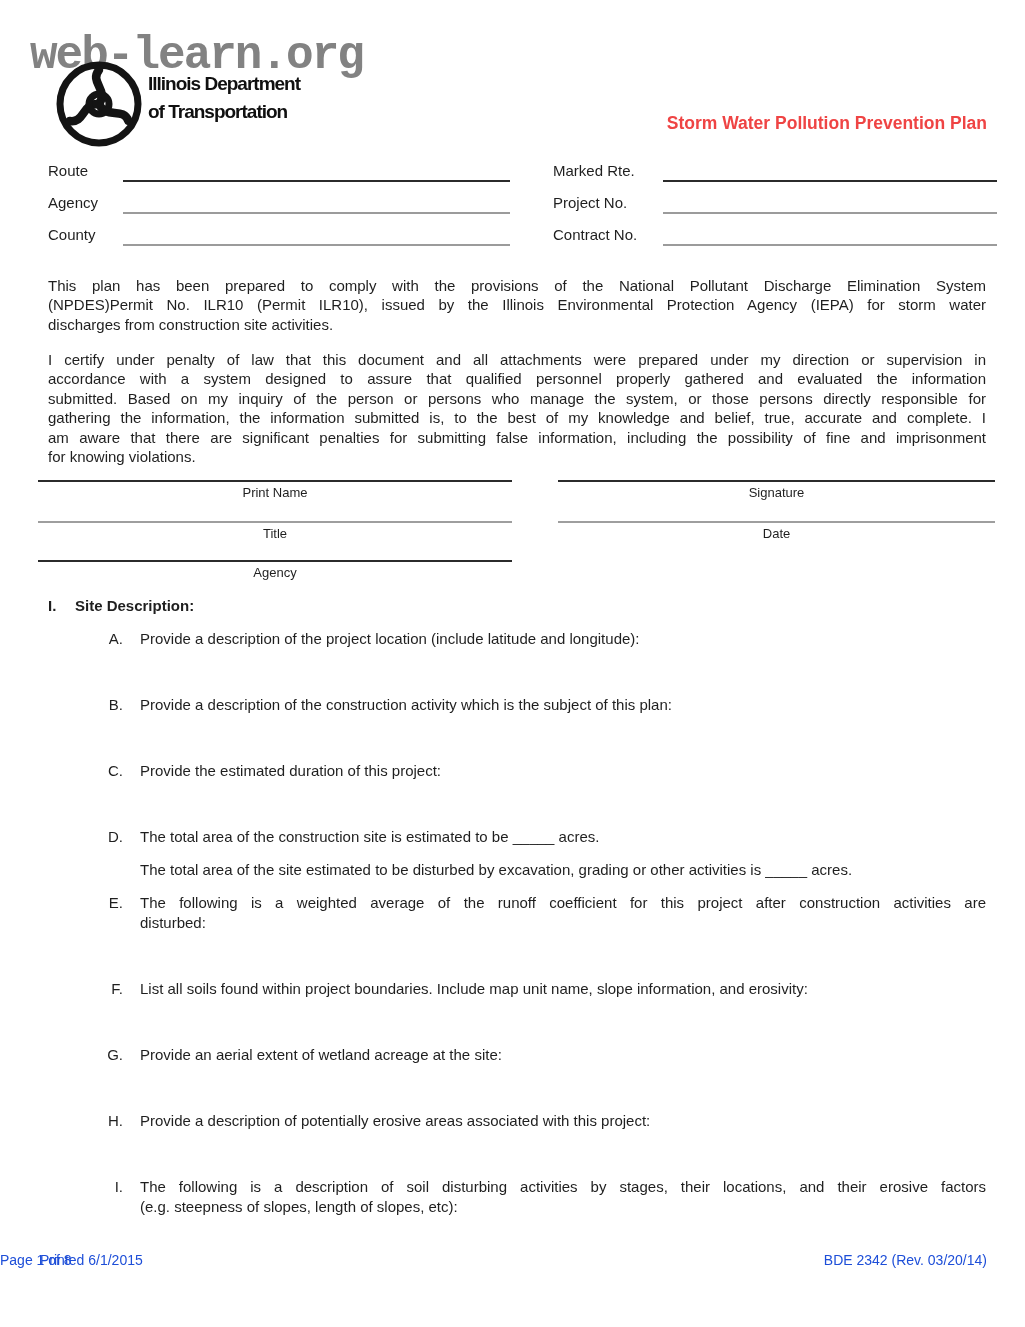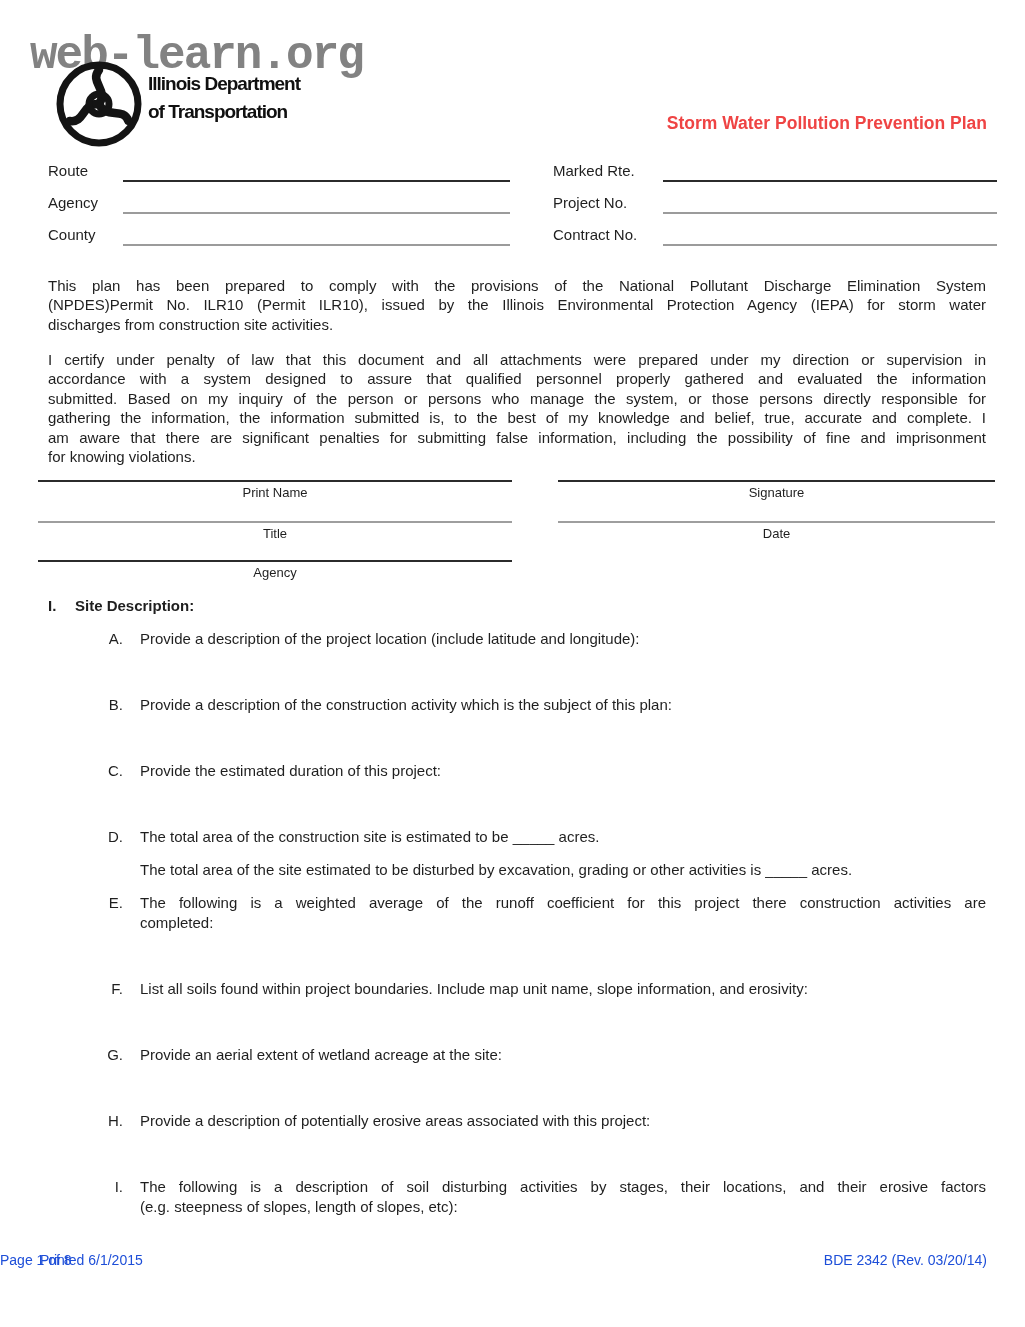--- a/index.html
+++ b/index.html
@@ -172,22 +172,22 @@
       <div class="letter">D.</div>
       <div class="itext">
         <div class="line">The total area of the construction site is estimated to be _____ acres.</div>
         <div class="line">The total area of the site estimated to be disturbed by excavation, grading or other activities is _____ acres.</div>
       </div>
     </div>
 
     <div class="item">
       <div class="letter">E.</div>
       <div class="itext">
-        <div class="line jfull">The following is a weighted average of the runoff coefficient for this project there construction activities are</div>
-        <div class="line">completed:</div>
+        <div class="line jfull">The following is a weighted average of the runoff coefficient for this project after construction activities are</div>
+        <div class="line">disturbed:</div>
       </div>
     </div>
 
     <div class="item">
       <div class="letter">F.</div>
       <div class="itext">
           <div class="line">List all soils found within project boundaries.  Include map unit name, slope information, and erosivity:</div>
         </div>
     </div>
 

